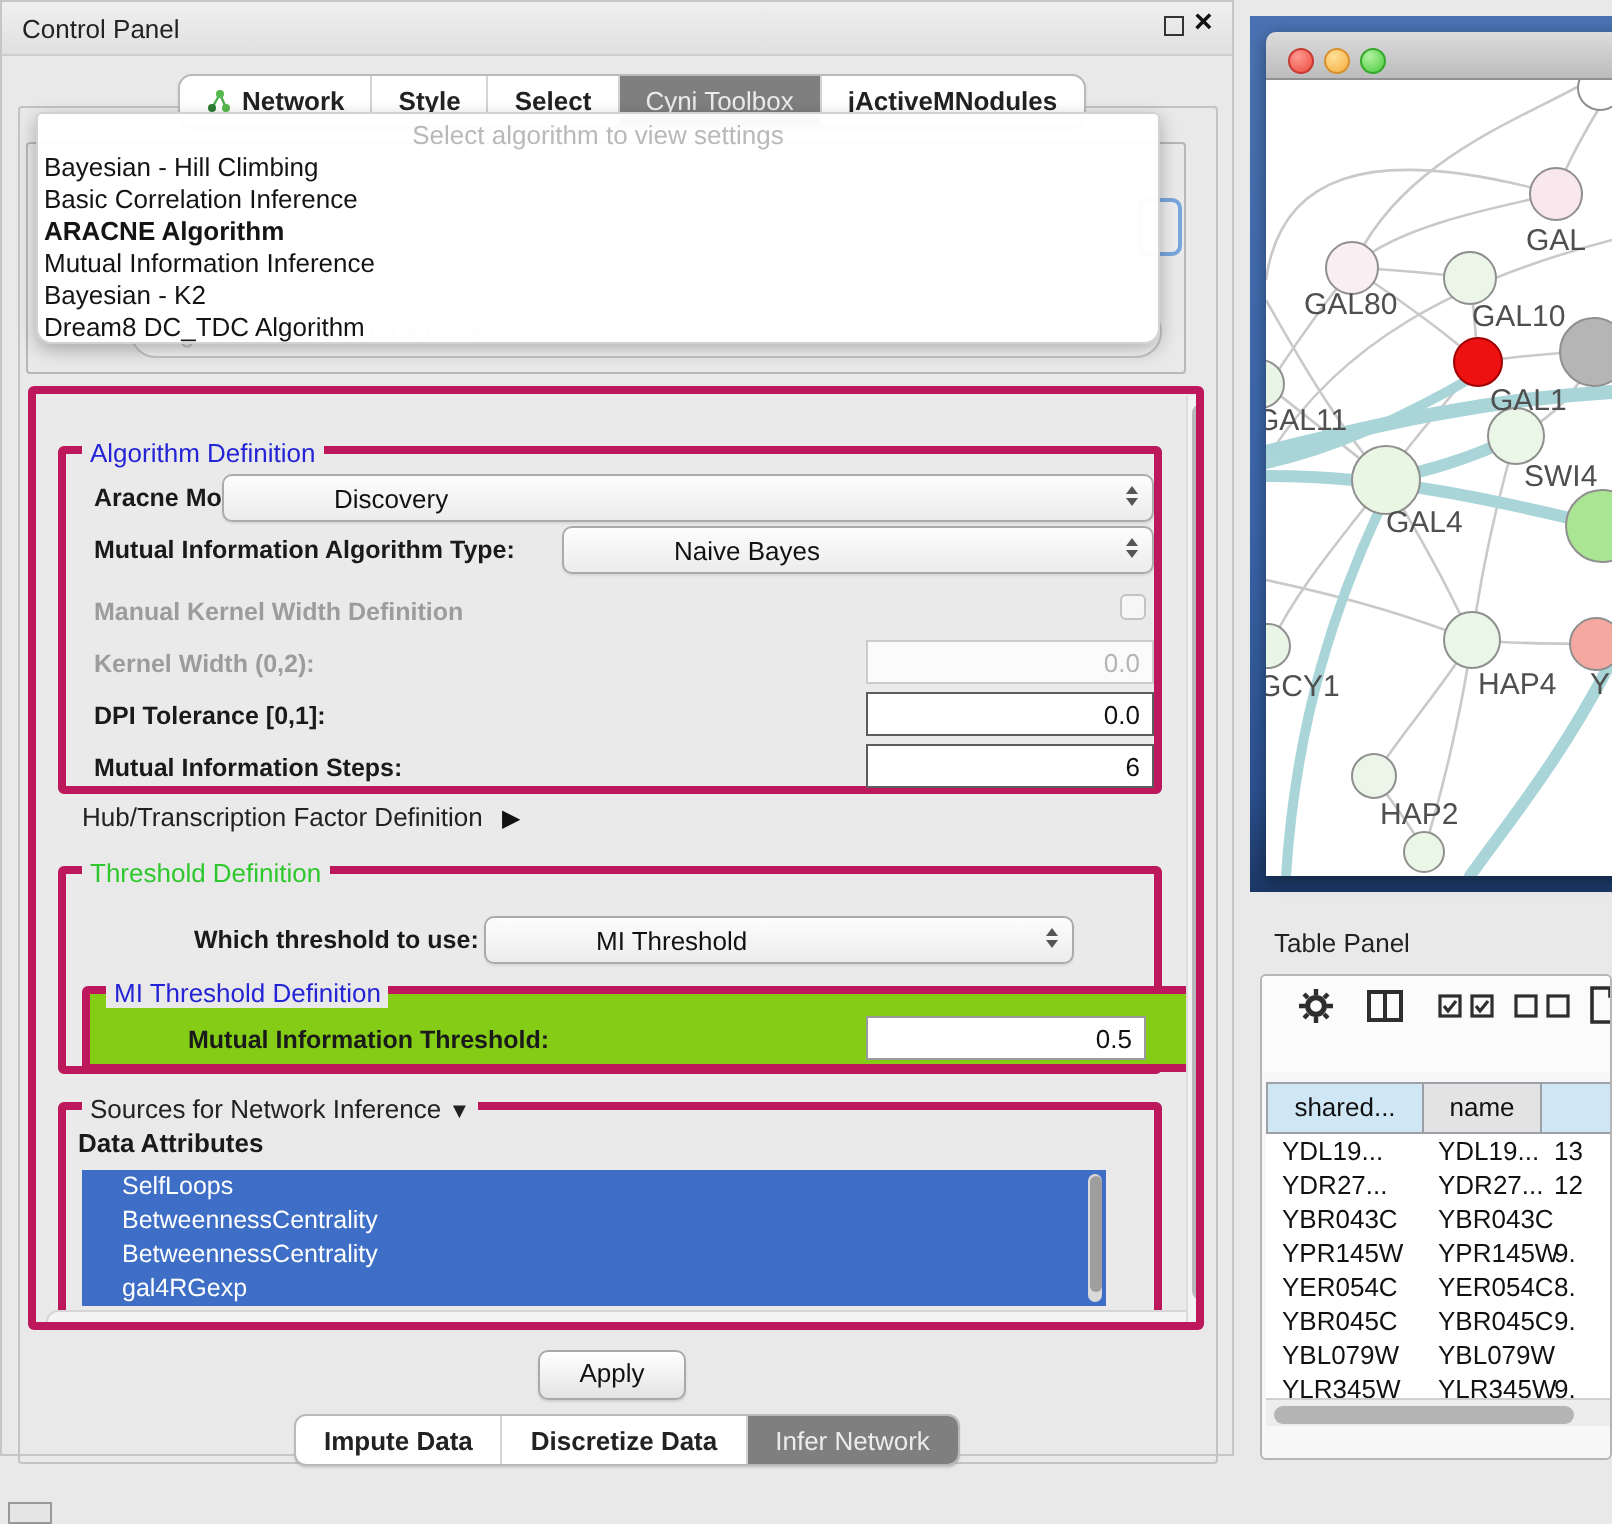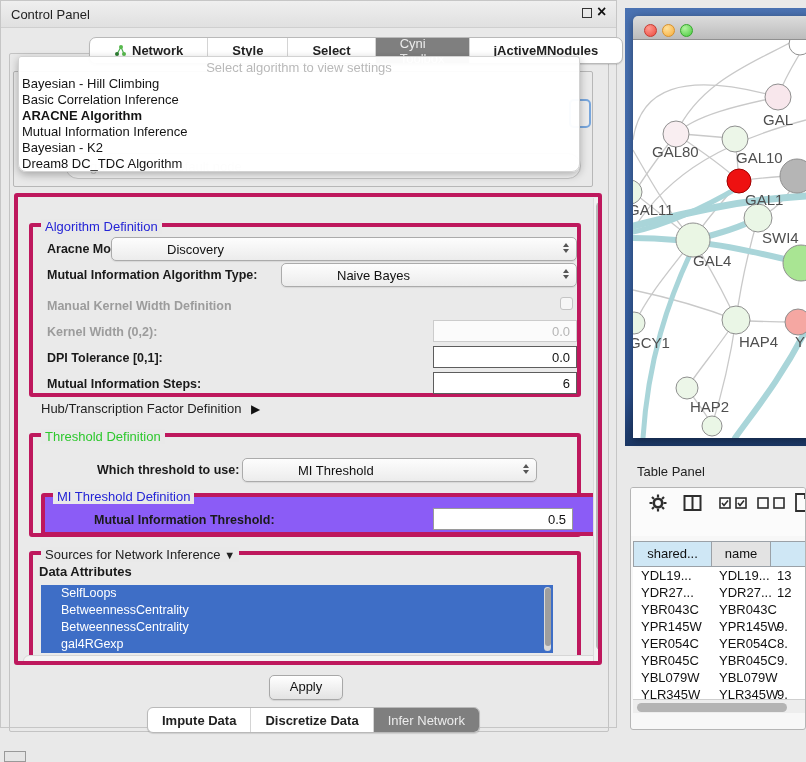--- a/index.html
+++ b/index.html
@@ -11,21 +11,21 @@
   .cp-window{left:0;top:6;width:617px;height:728px;background:#e9e9e9;border:1px solid #c6c6c6;box-sizing:border-box;}
   .cp-titlebar{left:0;top:0;width:100%;height:26px;background:linear-gradient(#efefef,#e0e0e0);border-bottom:1px solid #cfcfcf;}
   .cp-title{left:10px;top:6px;font-size:13px;color:#222;}
   .float-icon{left:581px;top:7px;width:10px;height:10px;border:1.5px solid #333;box-sizing:border-box;}
   .close-icon{left:596px;top:2px;font-size:16px;font-weight:bold;color:#111;}
 
   .cp-content-frame{left:8px;top:52px;width:600px;height:679px;border:1px solid #c3c3c3;border-radius:2px;box-sizing:border-box;}
 
   
   .tabbar{left:88px;top:36px;height:25px;display:flex;background:#ffffff;border:1px solid #b9b9b9;border-radius:7px;overflow:hidden;box-shadow:0 1px 1px rgba(0,0,0,.12);}
-  .tab{display:flex;align-items:center;justify-content:center;gap:5px;font-size:13px;font-weight:bold;color:#222;border-right:1px solid #d4d4d4;box-sizing:border-box;padding:0 24px;}
+  .tab{display:flex;align-items:center;justify-content:center;gap:5px;font-size:13px;font-weight:bold;color:#222;border-right:1px solid #d4d4d4;box-sizing:border-box;padding:0 13px;}
   .tab:last-child{border-right:none;}
   .tab.selected{background:#7f7f7f;color:#ececec;font-weight:normal;}
 
   
   .group-behind{left:12px;top:70px;width:580px;height:116px;border:1px solid #b7b7b7;border-radius:2px;box-sizing:border-box;}
   .bg-combo{left:64px;top:152px;width:516px;height:26px;border:1px solid #c6c6c6;border-radius:13px;background:#f5f5f5;box-sizing:border-box;}
   .bg-combo span{position:absolute;left:24px;top:5px;font-size:13px;color:#c6c6c6;}
   .focus-frag{left:568px;top:98px;width:22px;height:29px;border:2px solid #78a6dc;border-radius:5px;background:#ededed;box-sizing:border-box;}
 
   
@@ -195,21 +195,21 @@
 
         <div class="abs field-label" style="left:64px;top:26px;">Which threshold to use:</div>
         <div class="abs combo" style="left:209px;top:21px;width:295px;">
           <span class="val">MI Threshold</span>
           <span class="stepper">
               <span class="tri-up"></span>
               <span class="tri-down"></span>
             </span>
         </div>
 
-        <div class="abs groupbox" style="left:8px;top:56px;width:608px;height:43px;background:#8b5cf6;">
+        <div class="abs groupbox" style="left:8px;top:56px;width:608px;height:43px;background:#84cc16;">
           <span class="legend blue" style="left:8px;">MI Threshold Definition</span>
           <div class="abs field-label" style="left:14px;top:16px;padding-left:35px;">Mutual Information Threshold:</div>
           <div class="abs num-input soft" style="left:388px;top:11px;width:140px;">0.5</div>
         </div>
       </div>
 
       <div class="abs groupbox" style="left:11px;top:354px;width:552px;height:130px;">
         <span class="legend" style="left:8px;color:#222;">
           <span>Sources for Network Inference</span>
           <span style="font-size:11px;">▼</span>

